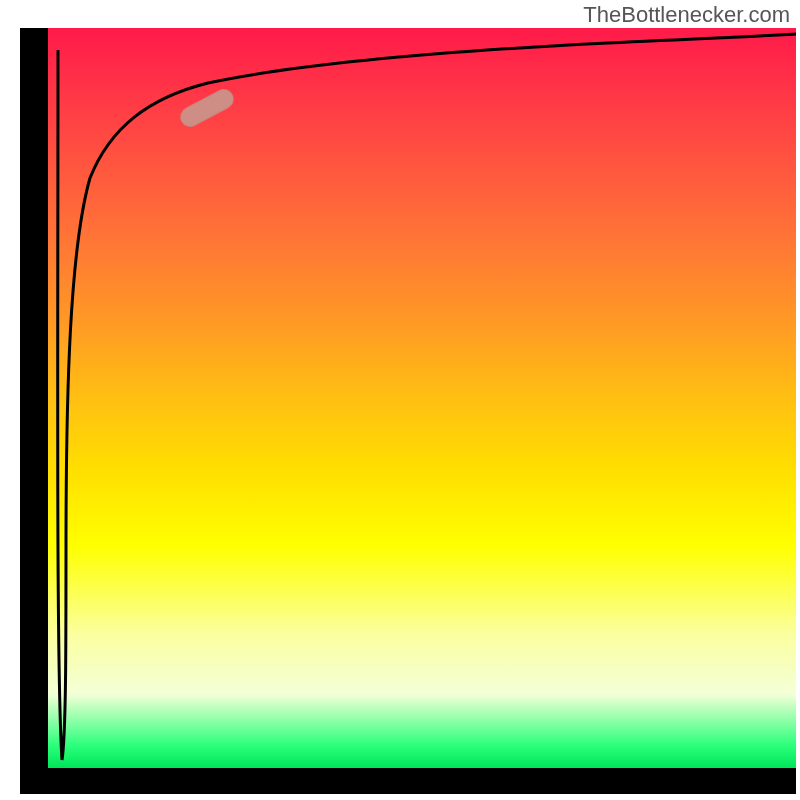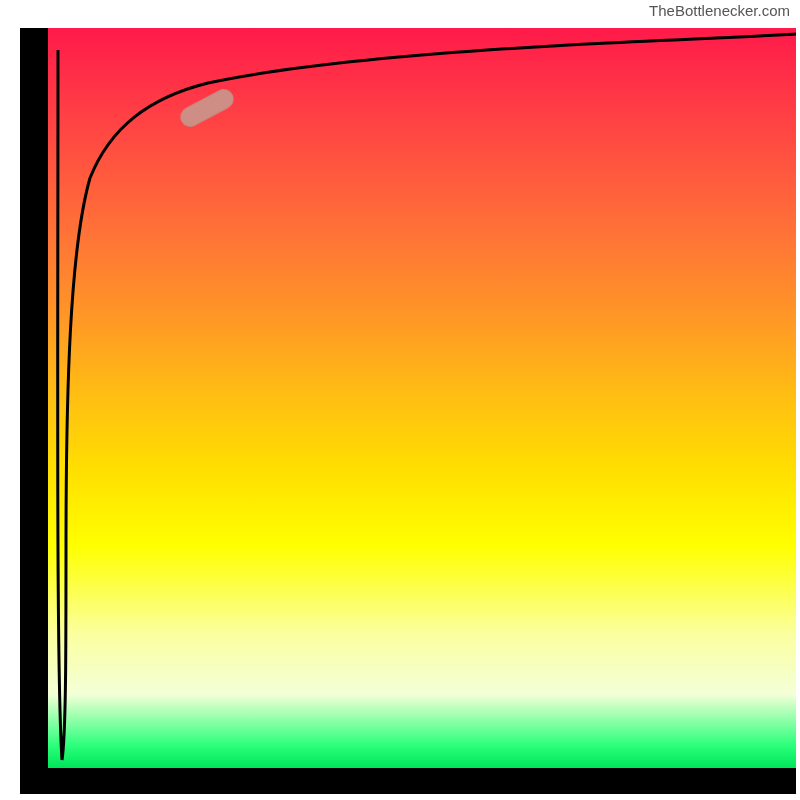--- a/index.html
+++ b/index.html
@@ -7,21 +7,21 @@
   .wrap {
     position: relative;
     width: 800px;
     height: 800px;
   }
   .attribution {
     position: absolute;
     top: 2px;
     right: 10px;
     font-family: Arial, sans-serif;
-    font-size: 15px;
+    font-size: 22px;
     color: #555;
     z-index: 10;
   }
   .axis-left {
     position: absolute;
     left: 20px;
     top: 28px;
     width: 28px;
     height: 742px;
     background: #000;

